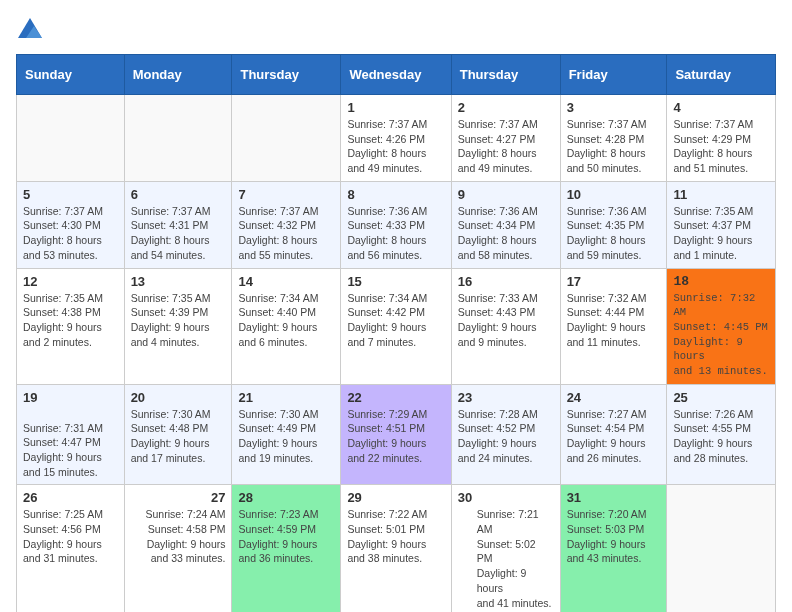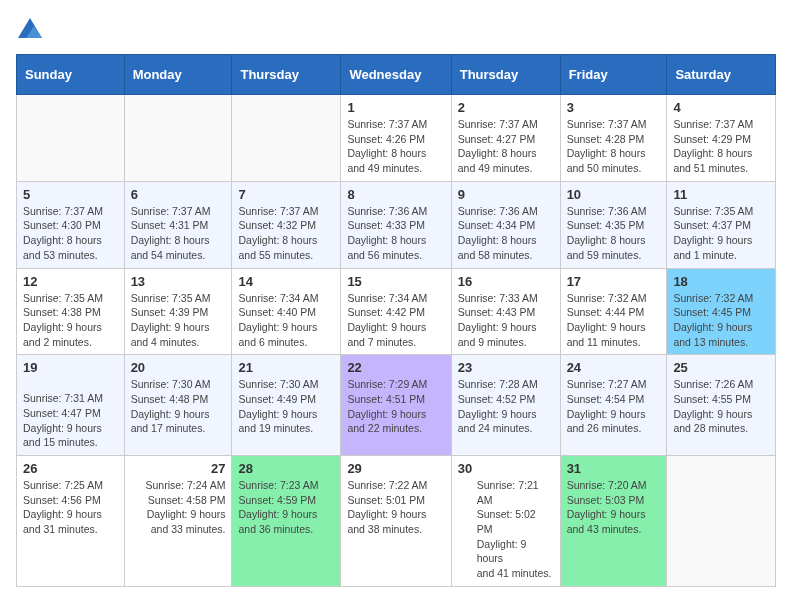--- a/index.html
+++ b/index.html
@@ -253,21 +253,21 @@
 Daylight: 9 hours
 and 9 minutes.</div>
         </td>
         <td style="background: rgb(255, 255, 255);">
           <span class="day-number">17</span>
           <div class="day-info" style="white-space: pre-line;">Sunrise: 7:32 AM
 Sunset: 4:44 PM
 Daylight: 9 hours
 and 11 minutes.</div>
         </td>
-        <td style="background: #7dd3fc;">
+        <td style="background: #f97316; font-family: Liberation Mono, monospace;">
           <span class="day-number">18</span>
           <div class="day-info" style="white-space: pre-line;">Sunrise: 7:32 AM
 Sunset: 4:45 PM
 Daylight: 9 hours
 and 13 minutes.</div>
         </td>
       </tr>
       <tr>
         <td style="background: rgb(240, 245, 255);">
           <span class="day-number">19</span>

